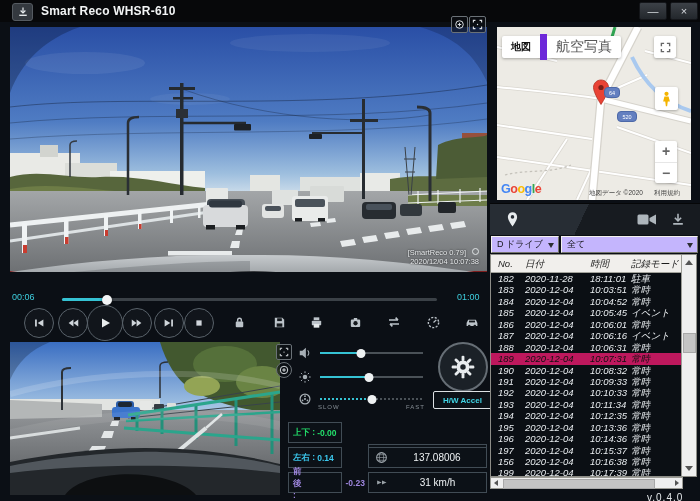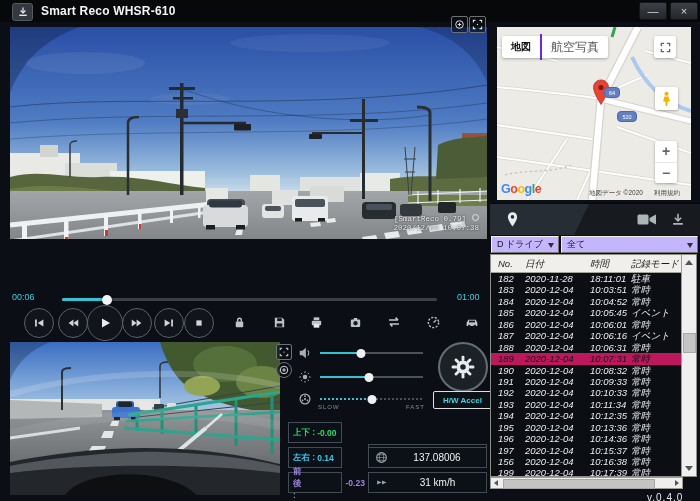--- a/index.html
+++ b/index.html
@@ -7,21 +7,21 @@
   
   .titlebar{position:absolute;left:0;top:0;width:700px;height:22px;background:#07080a;}
   .appicon{position:absolute;left:12px;top:3px;width:19px;height:16px;background:#34393f;
     border:1px solid #555b61;border-radius:3px;display:flex;align-items:center;justify-content:center;}
   .title{position:absolute;left:41px;top:0;height:22px;line-height:22px;color:#f2f4f5;
     font-size:12px;font-weight:bold;letter-spacing:.2px;}
   .winbtn{position:absolute;top:2px;width:26px;height:16px;border:1px solid #14161a;border-radius:2px;
     background:linear-gradient(#3c4147,#23272c);color:#d8dce0;display:flex;align-items:center;justify-content:center;
     font-size:11px;line-height:1;}
   
-  .video-main{position:absolute;left:10px;top:27px;width:477px;height:212px;background:#7f1d1d;overflow:hidden;font-family:Liberation Mono, monospace;}
+  .video-main{position:absolute;left:10px;top:27px;width:477px;height:245px;background:#7f1d1d;overflow:hidden;}
   .video-sub{position:absolute;left:10px;top:342px;width:270px;height:153px;background:#223;overflow:hidden;}
   .watermark{position:absolute;right:8px;bottom:6px;text-align:right;color:#e9ecee;font-size:7.5px;
     line-height:9px;text-shadow:0 0 2px rgba(0,0,0,.9);}
   .gpsdot{display:inline-block;width:5px;height:5px;border:1px solid #dfe3e5;border-radius:50%;margin-left:6px;}
   .vbtn{position:absolute;width:15px;height:15px;background:rgba(12,16,20,.65);border:1px solid #6a7177;
     border-radius:2px;display:flex;align-items:center;justify-content:center;}
   
   .time-label{position:absolute;color:#3ecfdf;font-size:9px;}
   .tl-track{position:absolute;left:62px;top:298px;width:375px;height:3px;background:#3b4147;border-radius:2px;}
   .tl-fill{position:absolute;left:0;top:0;height:3px;background:#35c2d3;border-radius:2px;}
@@ -49,21 +49,21 @@
     display:flex;align-items:center;font-size:8.5px;font-weight:bold;padding-left:4px;box-sizing:border-box;gap:2px;}
   .gpsbox{position:absolute;left:368px;width:119px;height:21px;border:1px solid #414c55;background:#0c1117;
     display:flex;align-items:center;box-sizing:border-box;}
   .gpsbox .val{flex:1;text-align:center;color:#eef2f4;font-size:10px;}
   .gpsbox svg{margin-left:6px;}
   
   .map{position:absolute;left:497px;top:27px;width:194px;height:173px;background:#edebe5;overflow:hidden;}
   .maptype{position:absolute;left:5px;top:9px;height:22px;background:#fff;border-radius:2px;
     box-shadow:0 1px 3px rgba(0,0,0,.3);display:flex;align-items:center;}
   .maptype .t1{padding:0 9px;font-size:10px;font-weight:bold;color:#111;}
-  .maptype .t2{padding:2px 9px;font-size:12px;color:#585858;border-left:2px solid #6d28d9;height:100%;display:flex;align-items:center;}
+  .maptype .t2{padding:2px 9px;font-size:14px;color:#585858;border-left:7px solid #6d28d9;height:100%;display:flex;align-items:center;}
   .sqbtn{position:absolute;background:#fff;border-radius:2px;box-shadow:0 1px 3px rgba(0,0,0,.3);
     display:flex;align-items:center;justify-content:center;}
   .zoomctl{position:absolute;left:158px;top:114px;width:22px;height:42px;background:#fff;border-radius:2px;
     box-shadow:0 1px 3px rgba(0,0,0,.3);display:flex;flex-direction:column;}
   .zoomctl div{flex:1;display:flex;align-items:center;justify-content:center;color:#666;font-size:14px;font-weight:bold;}
   .zoomctl .zin{border-bottom:1px solid #e6e6e6;}
   .badge{position:absolute;background:#637fc0;color:#fff;border-radius:4px;font-size:5.5px;
     display:flex;align-items:center;justify-content:center;border:1px solid #4d69a8;}
   .glogo{position:absolute;left:4px;top:155px;font-size:12.5px;font-weight:bold;letter-spacing:-.5px;}
   .mapattr{position:absolute;font-size:6.5px;color:#3c3c3c;}

